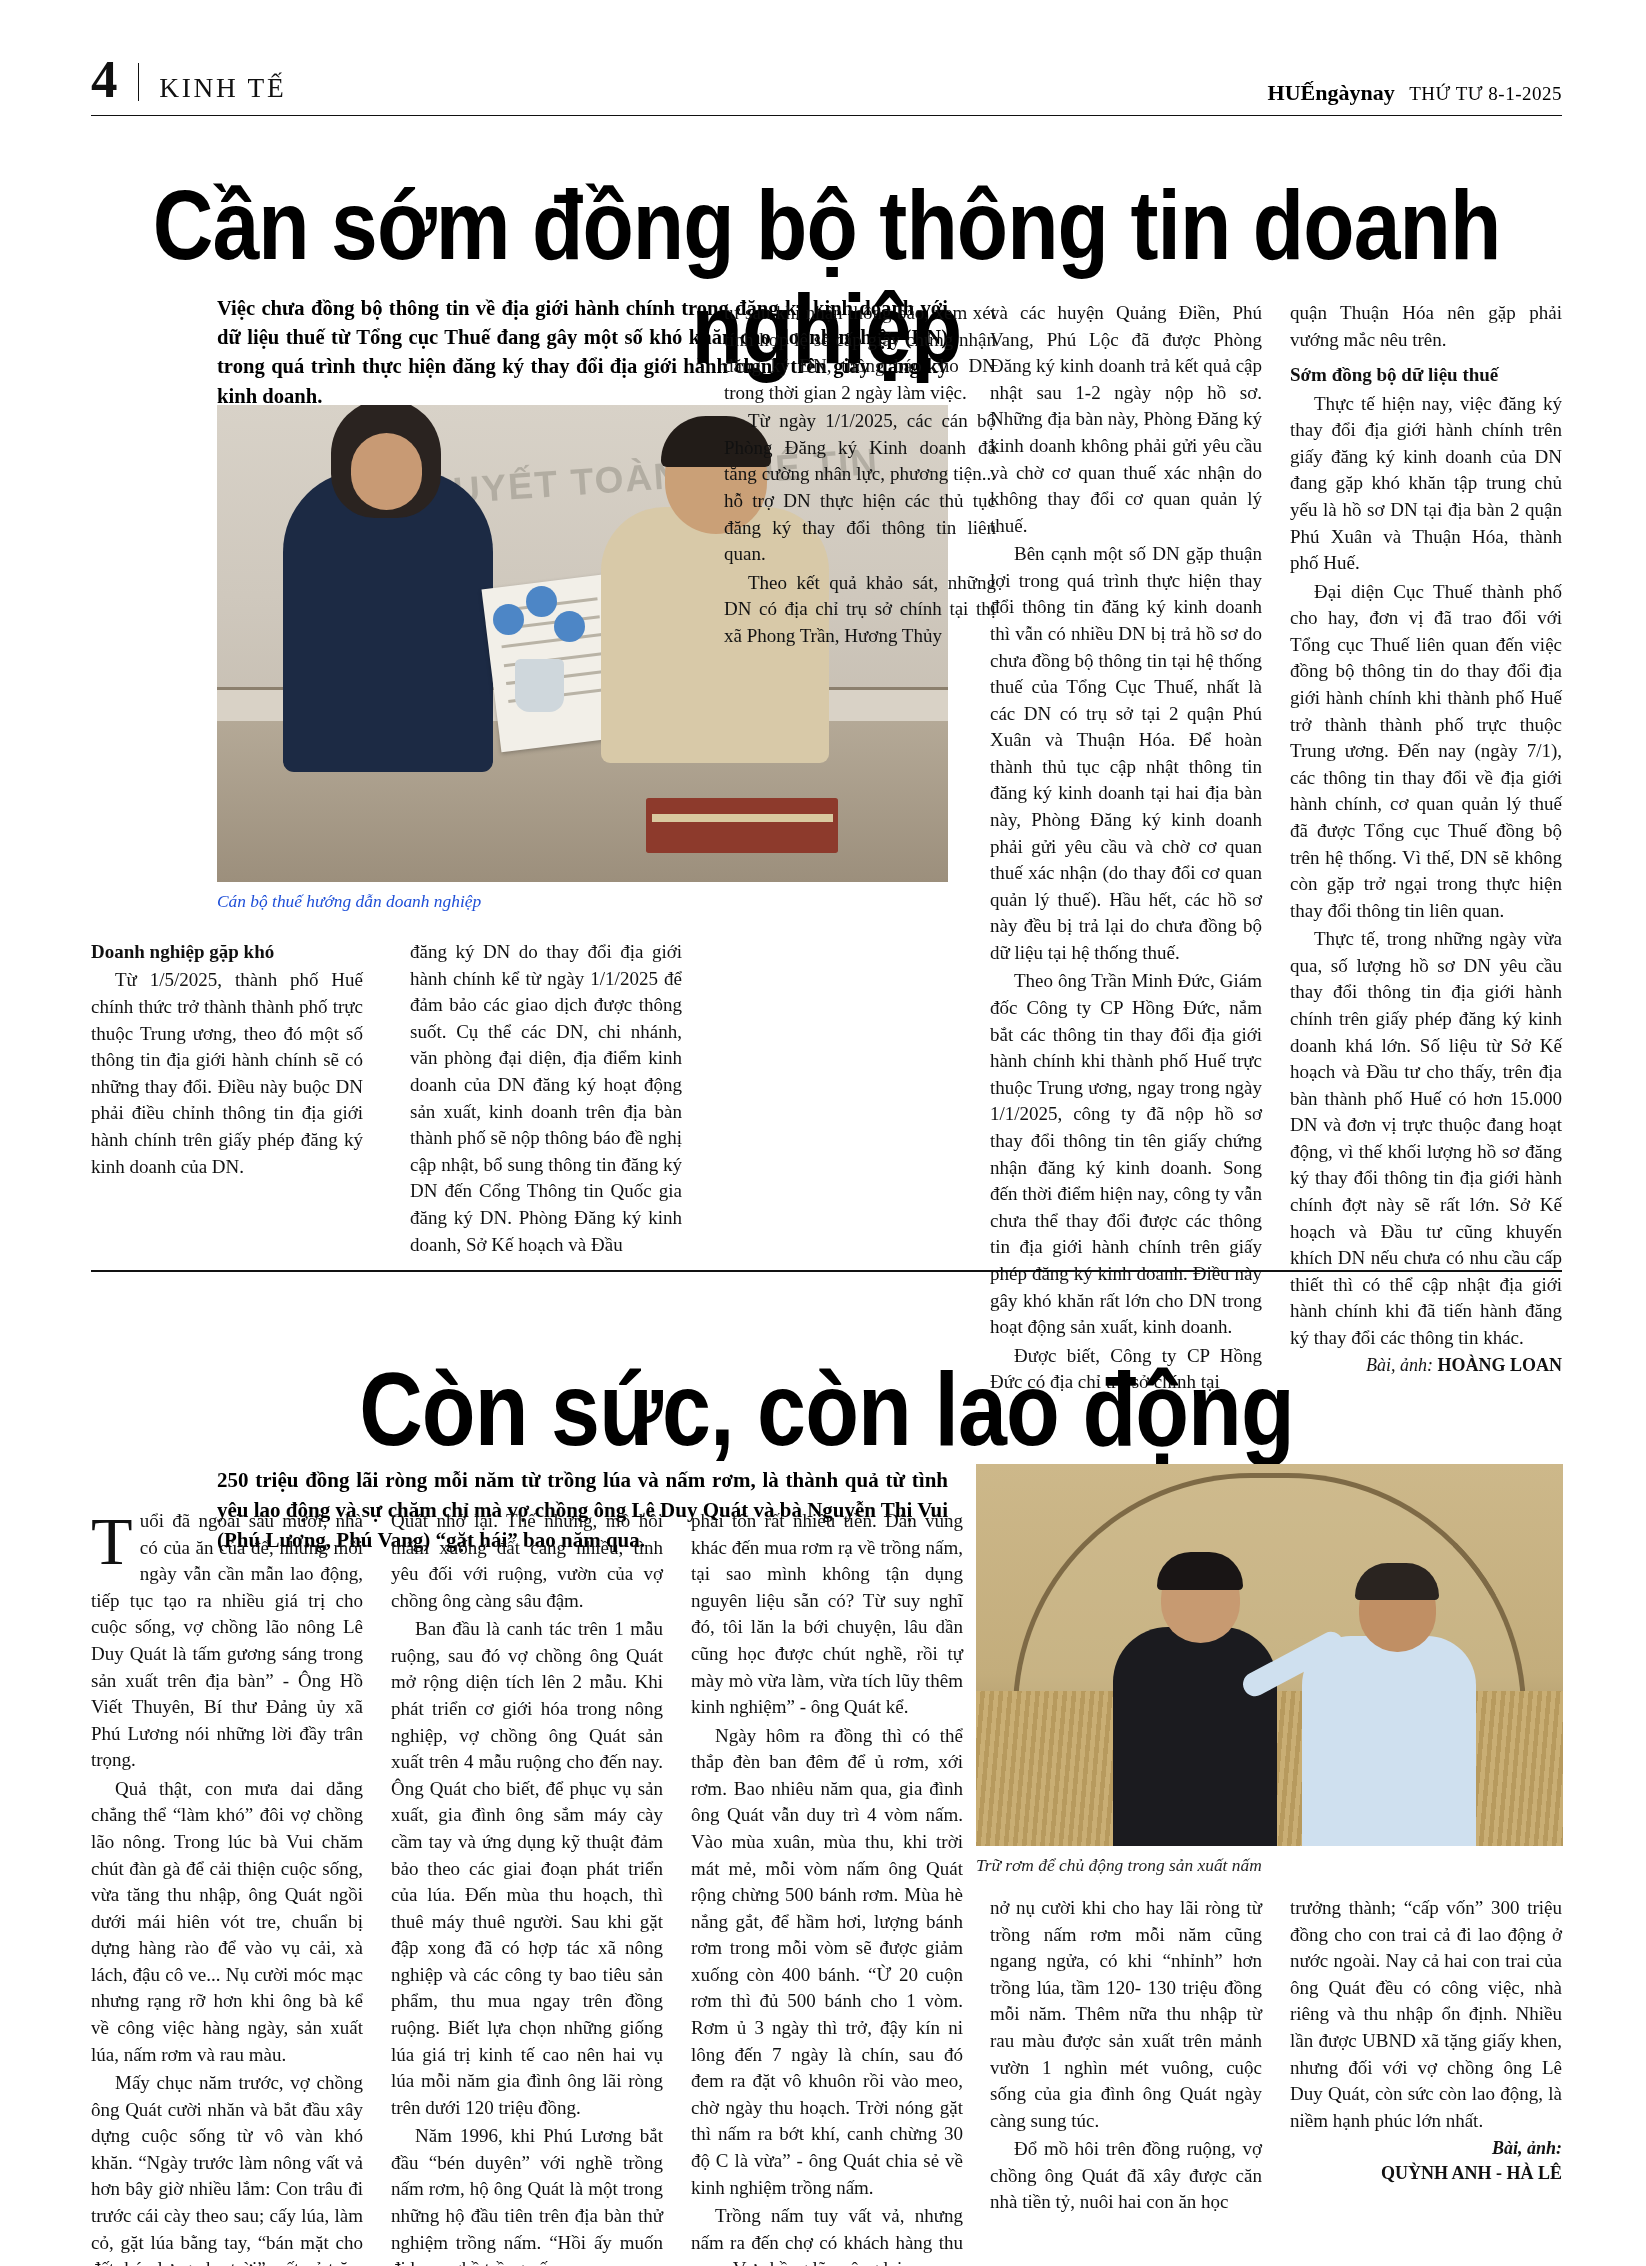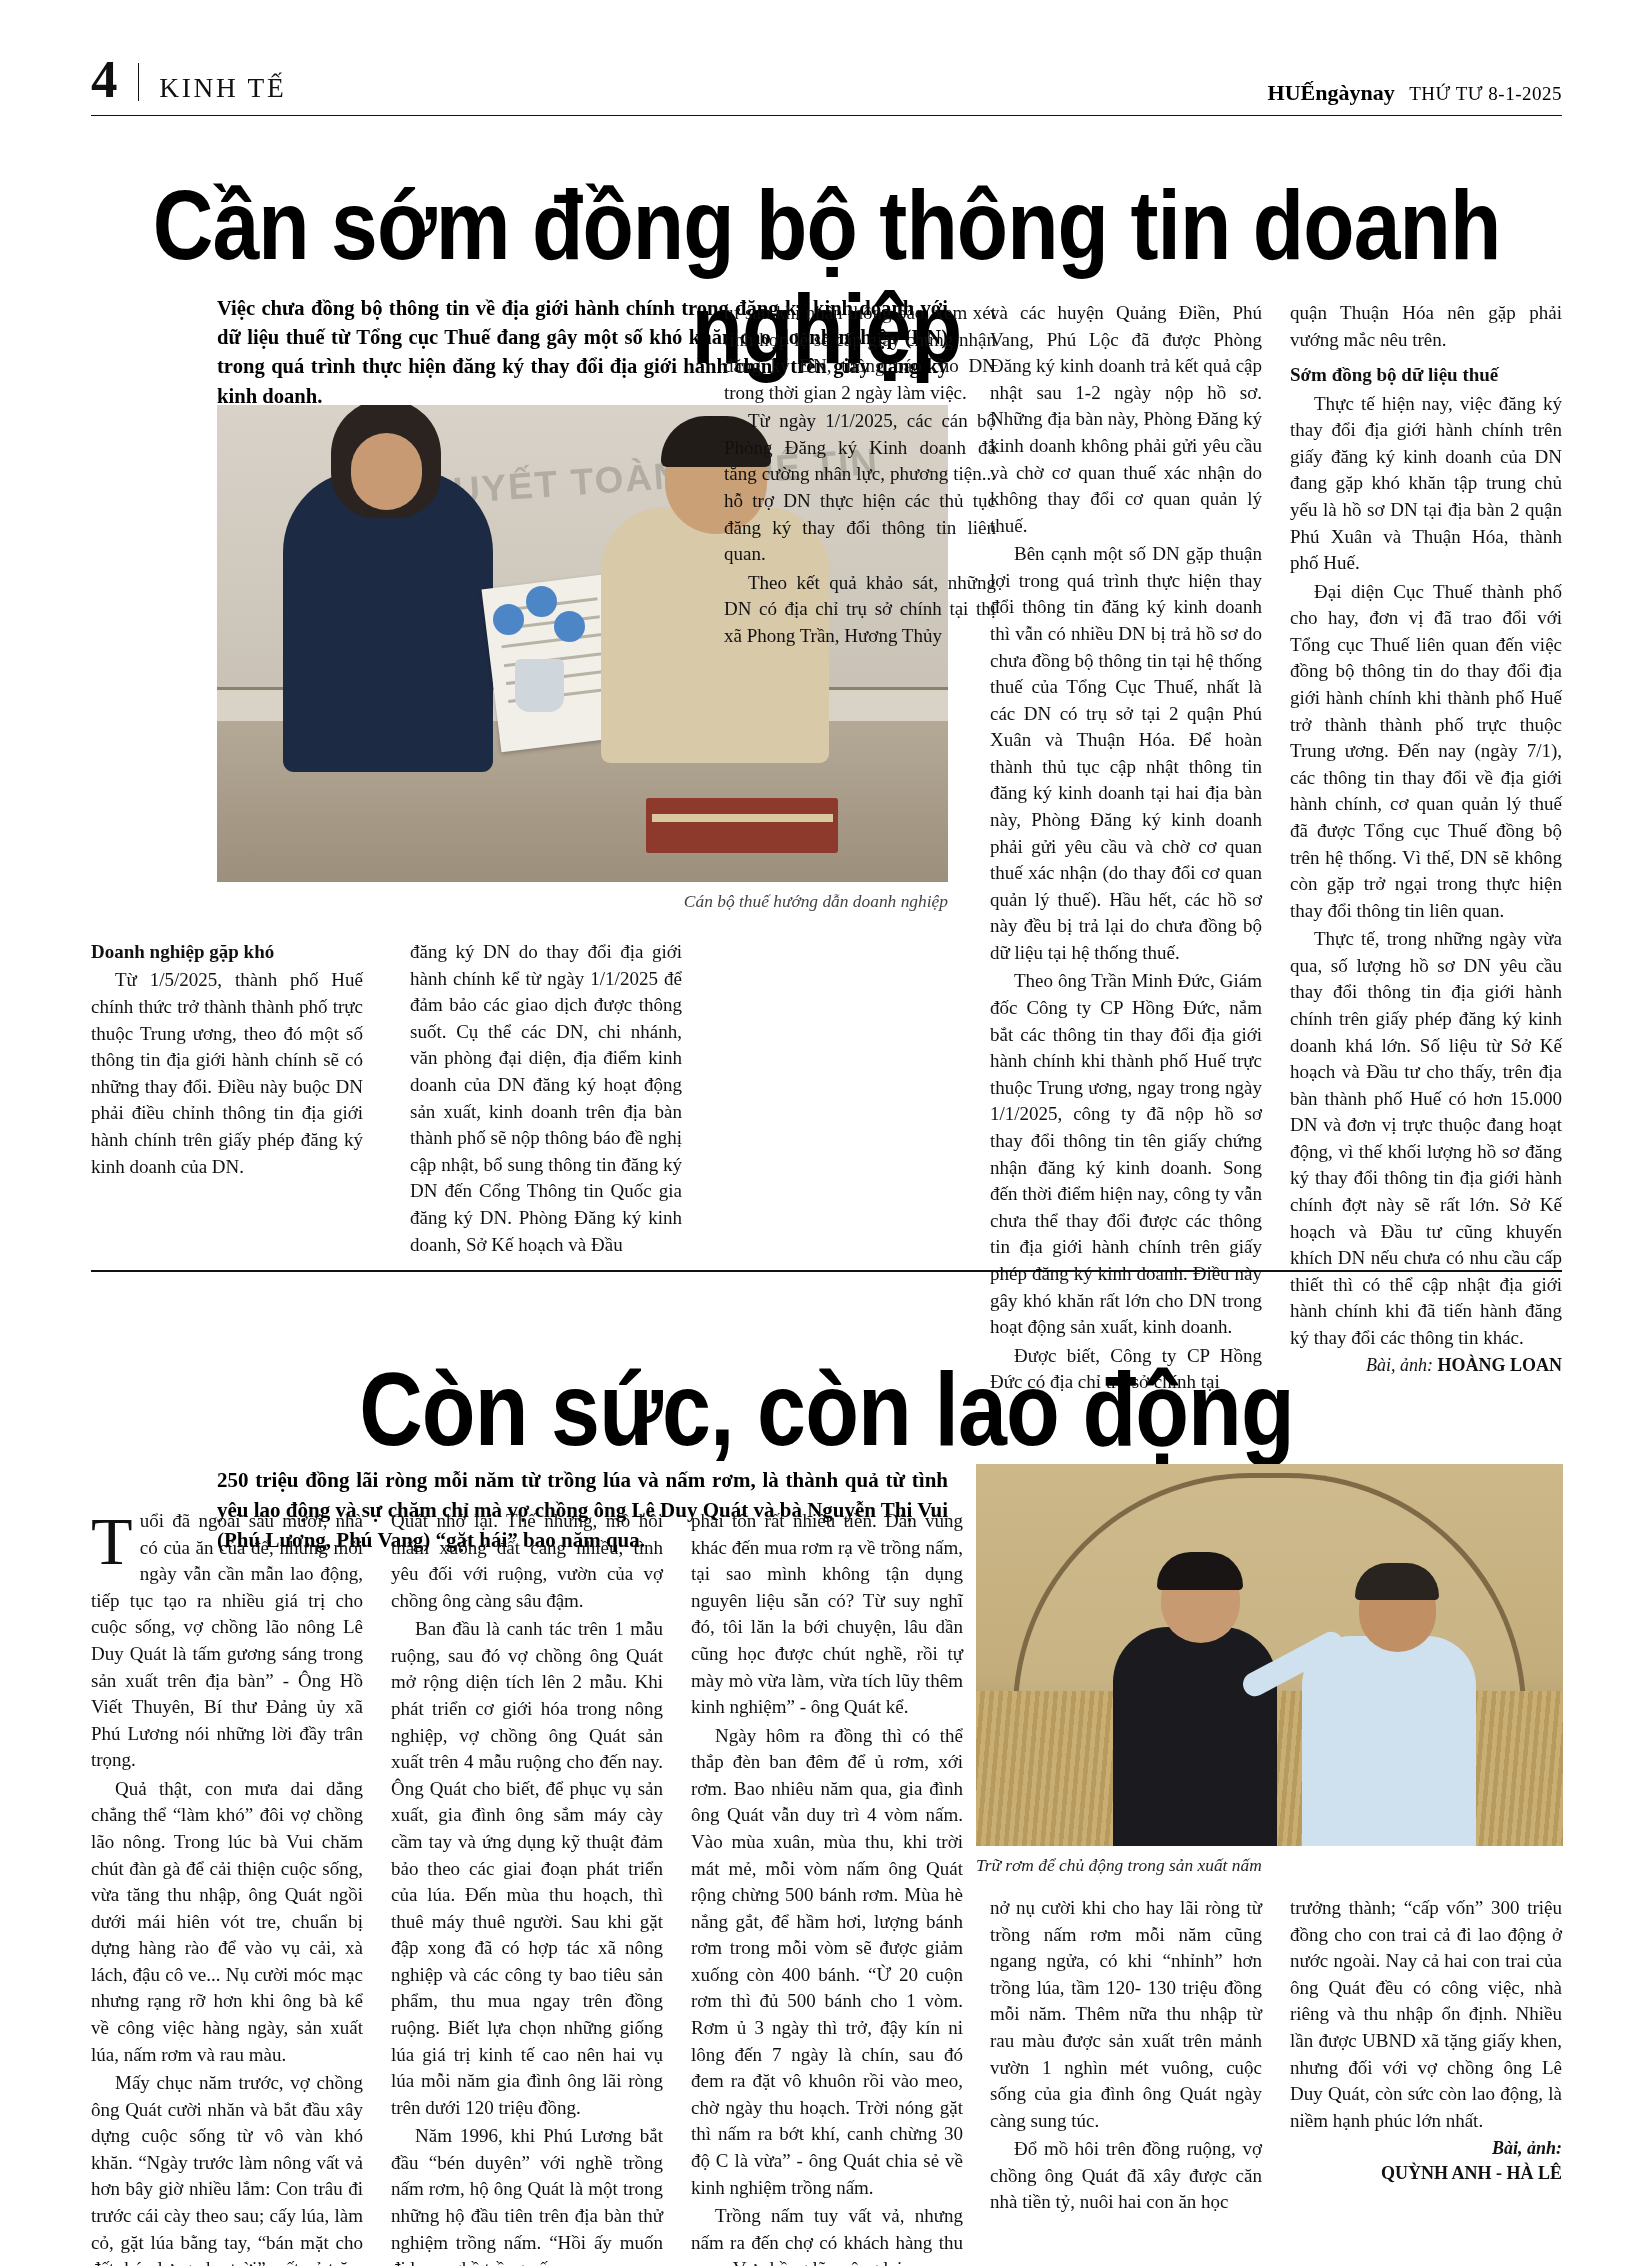--- a/index.html
+++ b/index.html
@@ -258,22 +258,21 @@
     background: #d9c9a0;
   }
   .caption-1 {
     position: absolute;
     left: 217px;
     top: 891px;
     width: 731px;
     font-family: "Liberation Serif", serif;
     font-style: italic;
     font-size: 17.4px;
-    color: #404040;
-    text-align: right;
+    color: #1d4ed8;
   }
 
   
   .col {
     position: absolute;
     font-family: "Liberation Serif", serif;
     font-size: 19px;
     line-height: 1.40;
     text-align: justify;
     color: #111;

